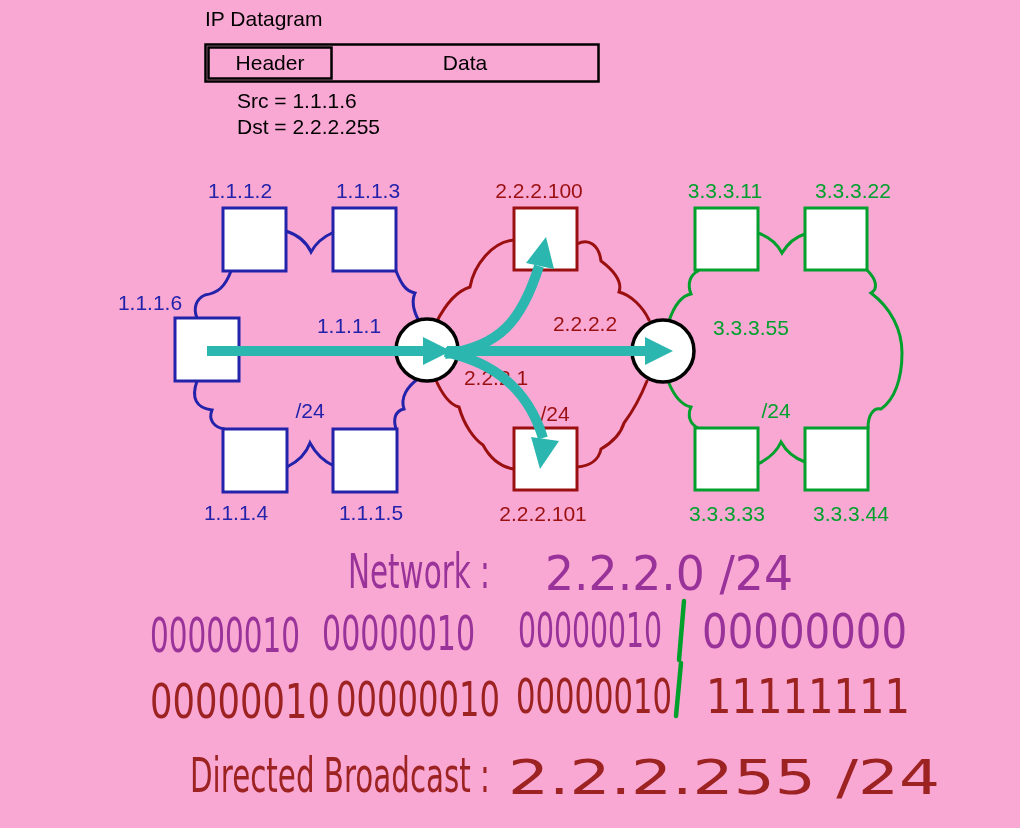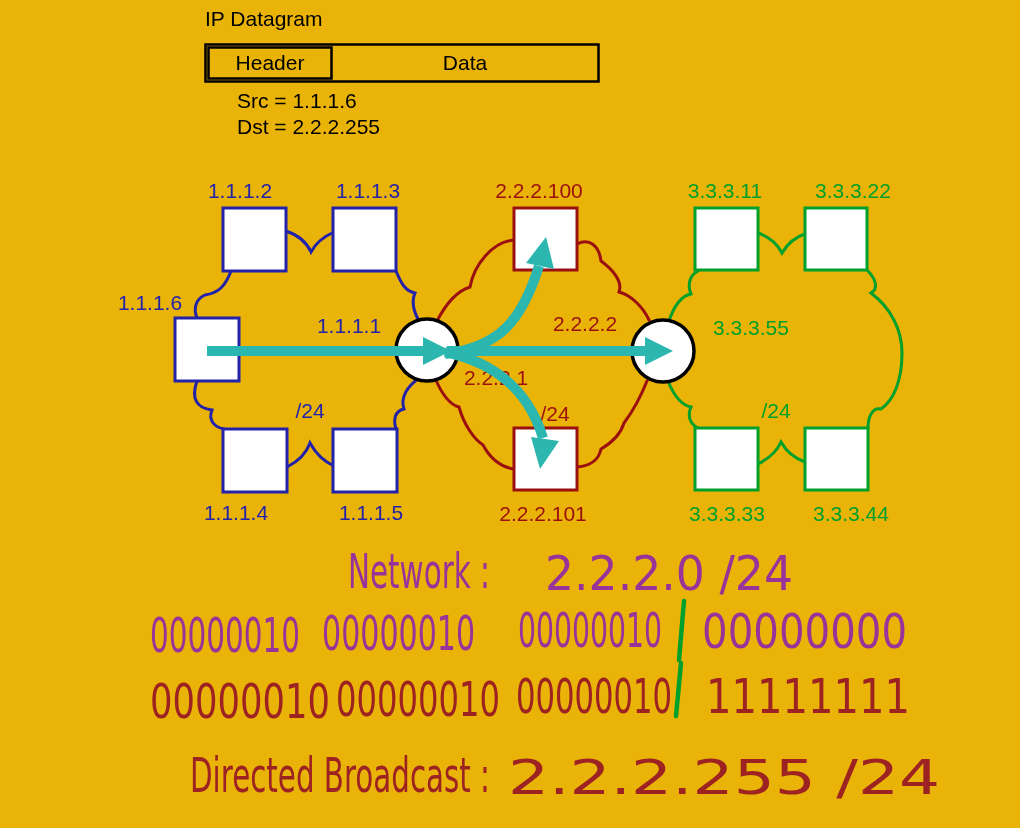--- a/index.html
+++ b/index.html
@@ -1,16 +1,16 @@
 <!DOCTYPE html>
 <html><head>
 <meta charset="utf-8">
 <style>
   html,body{margin:0;padding:0;background:#ffffff;}
-  .stage{position:relative;width:1020px;height:828px;background:#eab308;overflow:hidden;}
+  .stage{position:relative;width:1020px;height:828px;background:#f9a8d4;overflow:hidden;}
   svg{display:block;}
   text{font-family:"Liberation Sans",sans-serif;}
   .dg-text{fill:#000000;font-size:21px;}
   .lbl{font-size:21px;}
   .lbl-blue{fill:#2222aa;}
   .lbl-red{fill:#9a1010;}
   .lbl-green{fill:#00a02c;}
   .cloud{fill:none;stroke-width:3;stroke-linecap:round;}
   .cloud-blue{stroke:#2222aa;}
   .cloud-red{stroke:#9a1010;}

